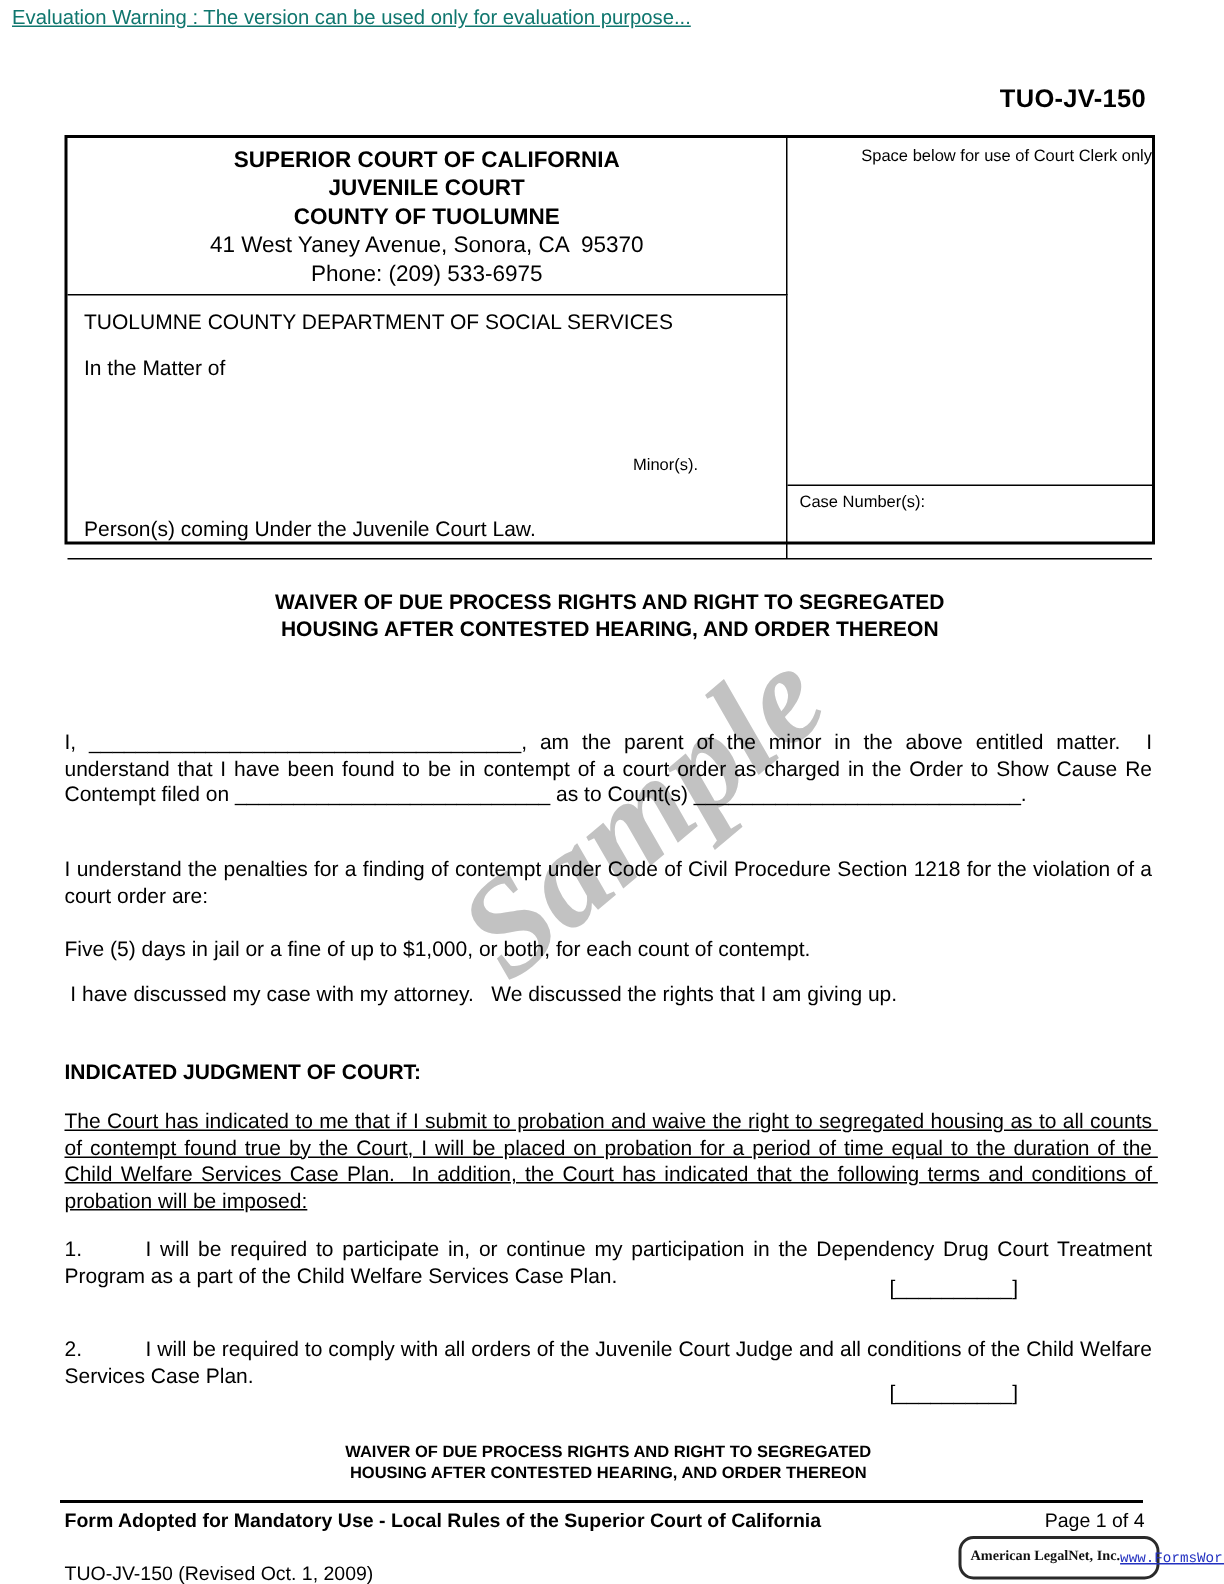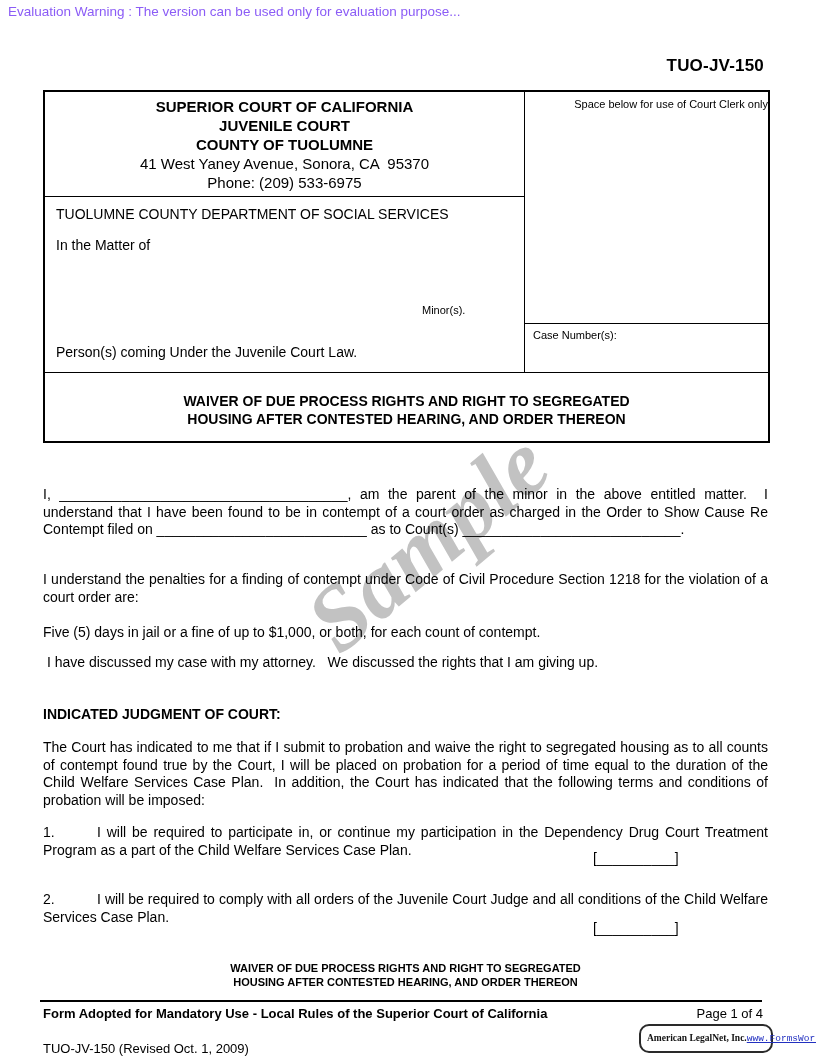--- a/index.html
+++ b/index.html
@@ -6,30 +6,30 @@
   body { background:#888; }
   .page {
     position:relative; width:816px; height:1056px; background:#ffffff;
     margin:0 auto; overflow:hidden;
     font-family:"Liberation Sans","DejaVu Sans",sans-serif; color:#000;
   }
 
   
   .eval-warning {
     position:absolute; top:4px; left:8px;
-    font-size:13.5px; color:#8b5cf6; white-space:pre;
+    font-size:13.5px; color:#0f766e; white-space:pre;text-decoration:underline;
   }
   .form-number {
     position:absolute; top:56px; right:52px;
     font-size:17px; font-weight:bold; letter-spacing:.2px;
   }
 
   
   .main-box {
-    position:absolute; left:43px; top:90px; width:727px; height:353px;
+    position:absolute; left:43px; top:90px; width:727px; height:273px;
     border:2px solid #000; box-sizing:border-box;
   }
   .cell-court {
     position:absolute; left:0; top:0; width:480px; height:105px;
     border-right:1.5px solid #000; border-bottom:1.5px solid #000;
     text-align:center; padding-top:5px; box-sizing:border-box;
   }
   .cell-court .bold-line { font-size:15px; font-weight:bold; line-height:19px; }
   .cell-court .plain-line { font-size:15px; line-height:19px; white-space:pre; }
   .cell-parties {
@@ -70,21 +70,21 @@
   .bt {
     position:absolute; left:43px; width:725px; z-index:1;
     font-size:14px; line-height:17.5px; text-align:justify;
     white-space:pre-wrap;
   }
   .p-intro     { top:486px; }
   .p-penalties { top:571px; }
   .p-fine      { top:624px; }
   .p-attorney  { top:654px; }
   .h-judgment  { top:706px; font-weight:bold; text-align:left; }
-  .p-court     { top:739px; }
+  .p-court     { top:739px;text-decoration:underline; }
   .p-item1     { top:824px; }
   .p-item2     { top:891px; }
   .item-num { display:inline-block; width:54px; }
   .initial-line {
     position:absolute; left:593px; z-index:1;
     font-size:14px; letter-spacing:0; white-space:pre;
   }
   .il-1 { top:850px; }
   .il-2 { top:920px; }
 

